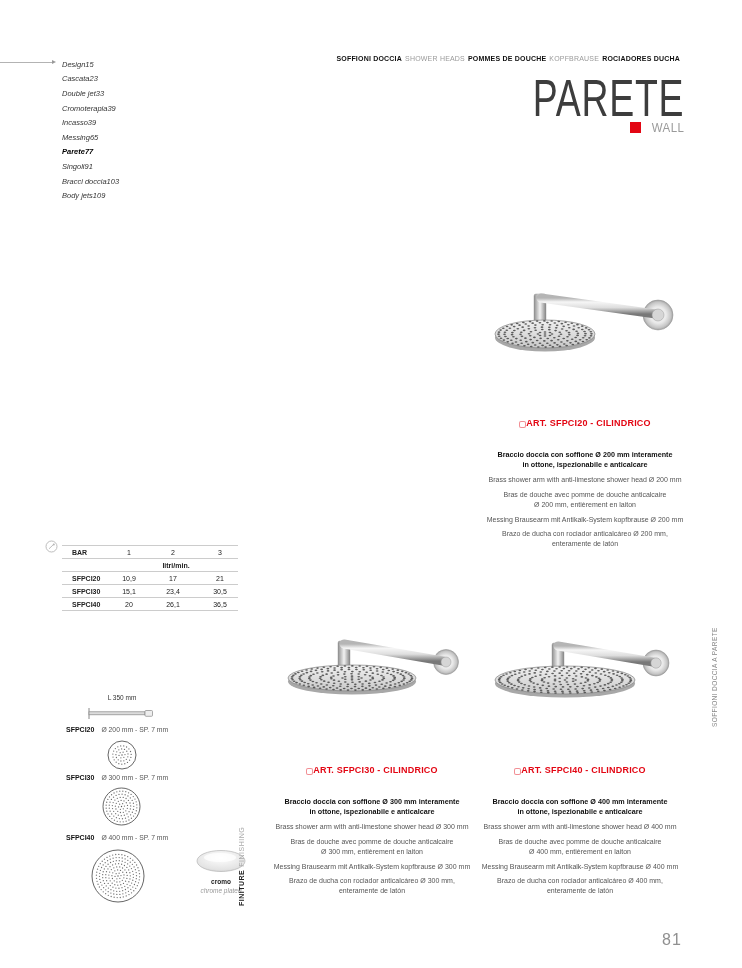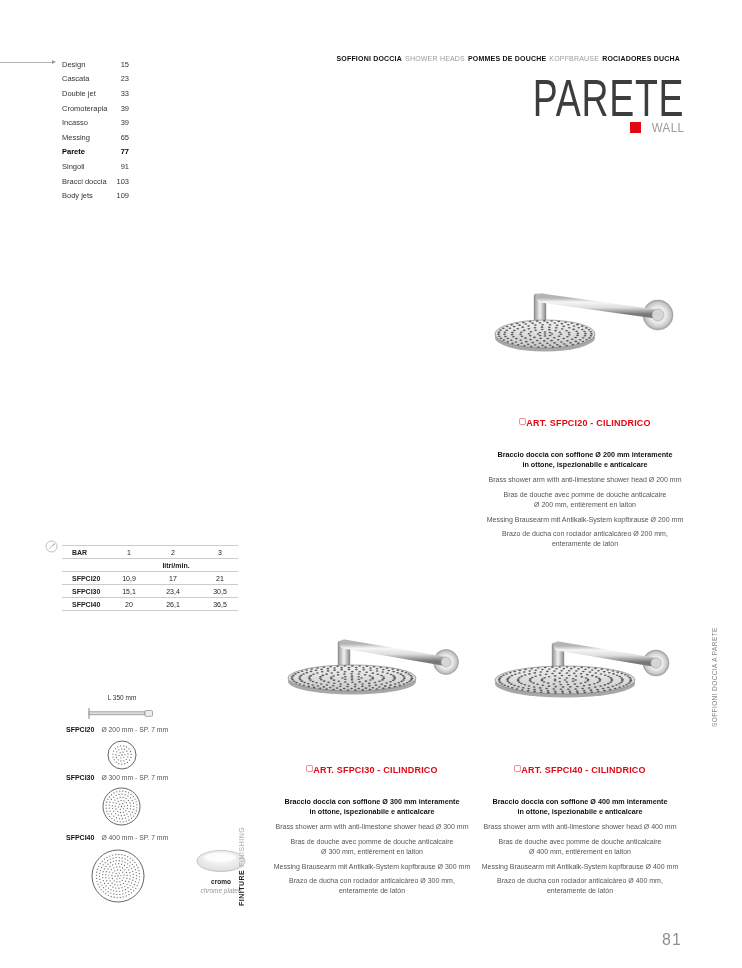--- a/index.html
+++ b/index.html
@@ -7,21 +7,21 @@
   html,body { width:742px; height:968px; }
   body { position:relative; background:#fff; overflow:hidden;
          font-family:"Liberation Sans", sans-serif; color:var(--ink); }
 
   
   .pointer-line { position:absolute; left:0; top:62px; width:53px; height:1px; background:#b3b3b3; }
   .pointer-head { position:absolute; left:52px; top:60px; width:0; height:0;
                   border-top:2.5px solid transparent; border-bottom:2.5px solid transparent;
                   border-left:4px solid #999; }
   .index { position:absolute; left:62px; top:57px; width:67px; font-size:7.5px; color:#333; }
-  .irow { display:flex; justify-content:space-between; align-items:center; height:14.6px; }
+  .irow { display:flex; align-items:center; height:14.6px;font-style:italic; }
   .irow.active { font-weight:bold; color:#000; }
 
   
   .cat-line { position:absolute; top:55px; right:62px; font-size:7px; letter-spacing:.2px; white-space:nowrap; }
   .cat-line .cb { font-weight:bold; color:#111; margin-left:3px; }
   .cat-line .cl { color:#9a9a9a; margin-left:3px; }
   .main-title { position:absolute; top:72px; right:58px; font-size:52px; font-weight:100;
                 color:#3d3d3d; line-height:1; letter-spacing:1px;
                 transform:scaleX(.72); transform-origin:100% 0; white-space:nowrap; }
   .subtitle { position:absolute; top:120px; right:58px; display:flex; align-items:center; gap:5px; }
@@ -29,21 +29,21 @@
   .subtitle-text { font-size:13.5px; color:#9a9a9a; font-weight:100; letter-spacing:.5px;
                    transform:scaleX(.85); transform-origin:100% 50%; }
 
   
   .pimg { position:absolute; width:230px; height:160px; }
   #pimg0 { left:468px; top:258px; } #pimg1 { left:262px; top:600px; } #pimg2 { left:470px; top:600px; }
 
   
   .product { position:absolute; width:214px; text-align:center; }
   #prod0 { left:478px; top:418px; } #prod1 { left:265px; top:765px; } #prod2 { left:473px; top:765px; }
-  .art-row { display:flex; justify-content:center; align-items:flex-start; gap:0;
+  .art-row { display:flex; justify-content:center; align-items:flex-end; gap:0;
              color:var(--red); font-weight:bold; font-size:9px; letter-spacing:.2px; }
   .art-checkbox { width:7px; height:7px; border:1.2px solid rgba(227,6,19,.45); border-radius:2px; background:#fff; flex:0 0 auto; }
   .d-it { margin-top:22px; font-size:7.2px; font-weight:bold; color:#111; line-height:1.4; white-space:pre-line; }
   .d { margin-top:5px; font-size:7px; color:var(--mid); line-height:1.4; white-space:pre-line; }
 
   
   .gauge { position:absolute; left:45px; top:540px; }
   .flow { position:absolute; left:62px; top:545px; width:176px; font-size:7px; color:#222;
           border-top:1px solid #ccc; }
   .frow { display:grid; grid-template-columns:52px 30px 58px 36px; height:13px; line-height:13px;

